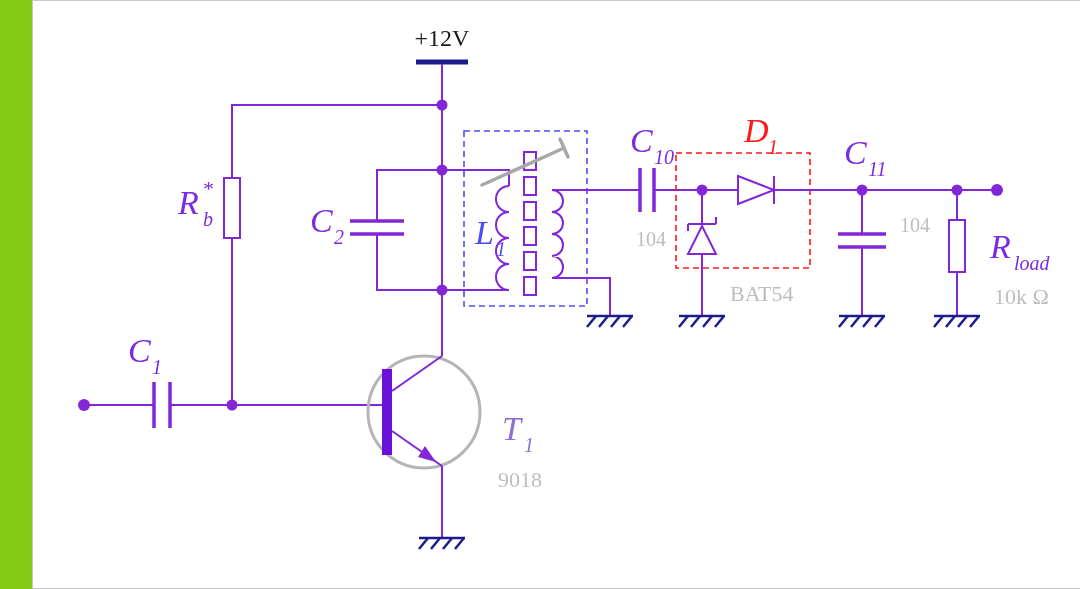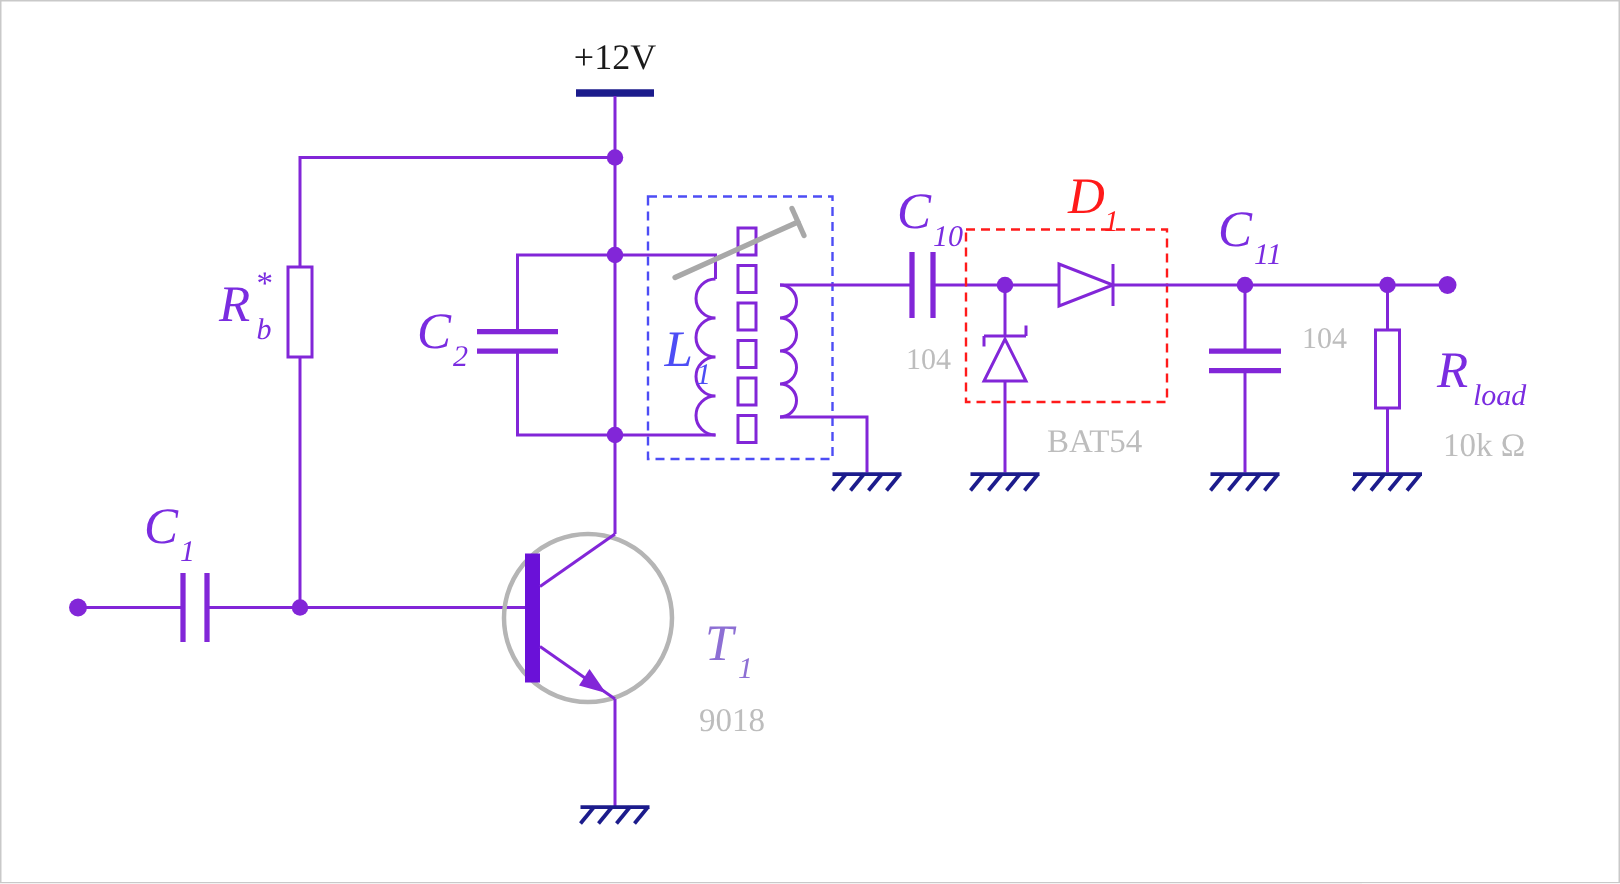--- a/index.html
+++ b/index.html
@@ -1,16 +1,16 @@
 <!DOCTYPE html>
 <html><head>
 <meta charset="utf-8">
 <style>
   html,body{margin:0;padding:0;background:#ffffff;}
-  .page{width:908px;height:589px;position:relative;background:#e5e5e5;}
+  .page{width:908px;height:589px;position:relative;background:#84cc16;padding-left:32px;}
   svg{display:block;}
   .frame{fill:#ffffff;stroke:#c9c9c9;stroke-width:1;}
   .wire{stroke:#8226d8;stroke-width:2;fill:none;}
   .plate{stroke:#8226d8;stroke-width:3.5;fill:none;}
   .outline{stroke:#8226d8;stroke-width:2;fill:#ffffff;}
   .node{fill:#8226d8;stroke:none;}
   .navy{stroke:#1c1c8c;stroke-width:2.5;fill:none;}
   .powerbar{stroke:#1c1c8c;stroke-width:5;fill:none;}
   .tcirc{stroke:#b5b5b5;stroke-width:3;fill:none;}
   .tbase{fill:#6a11d8;stroke:none;}

